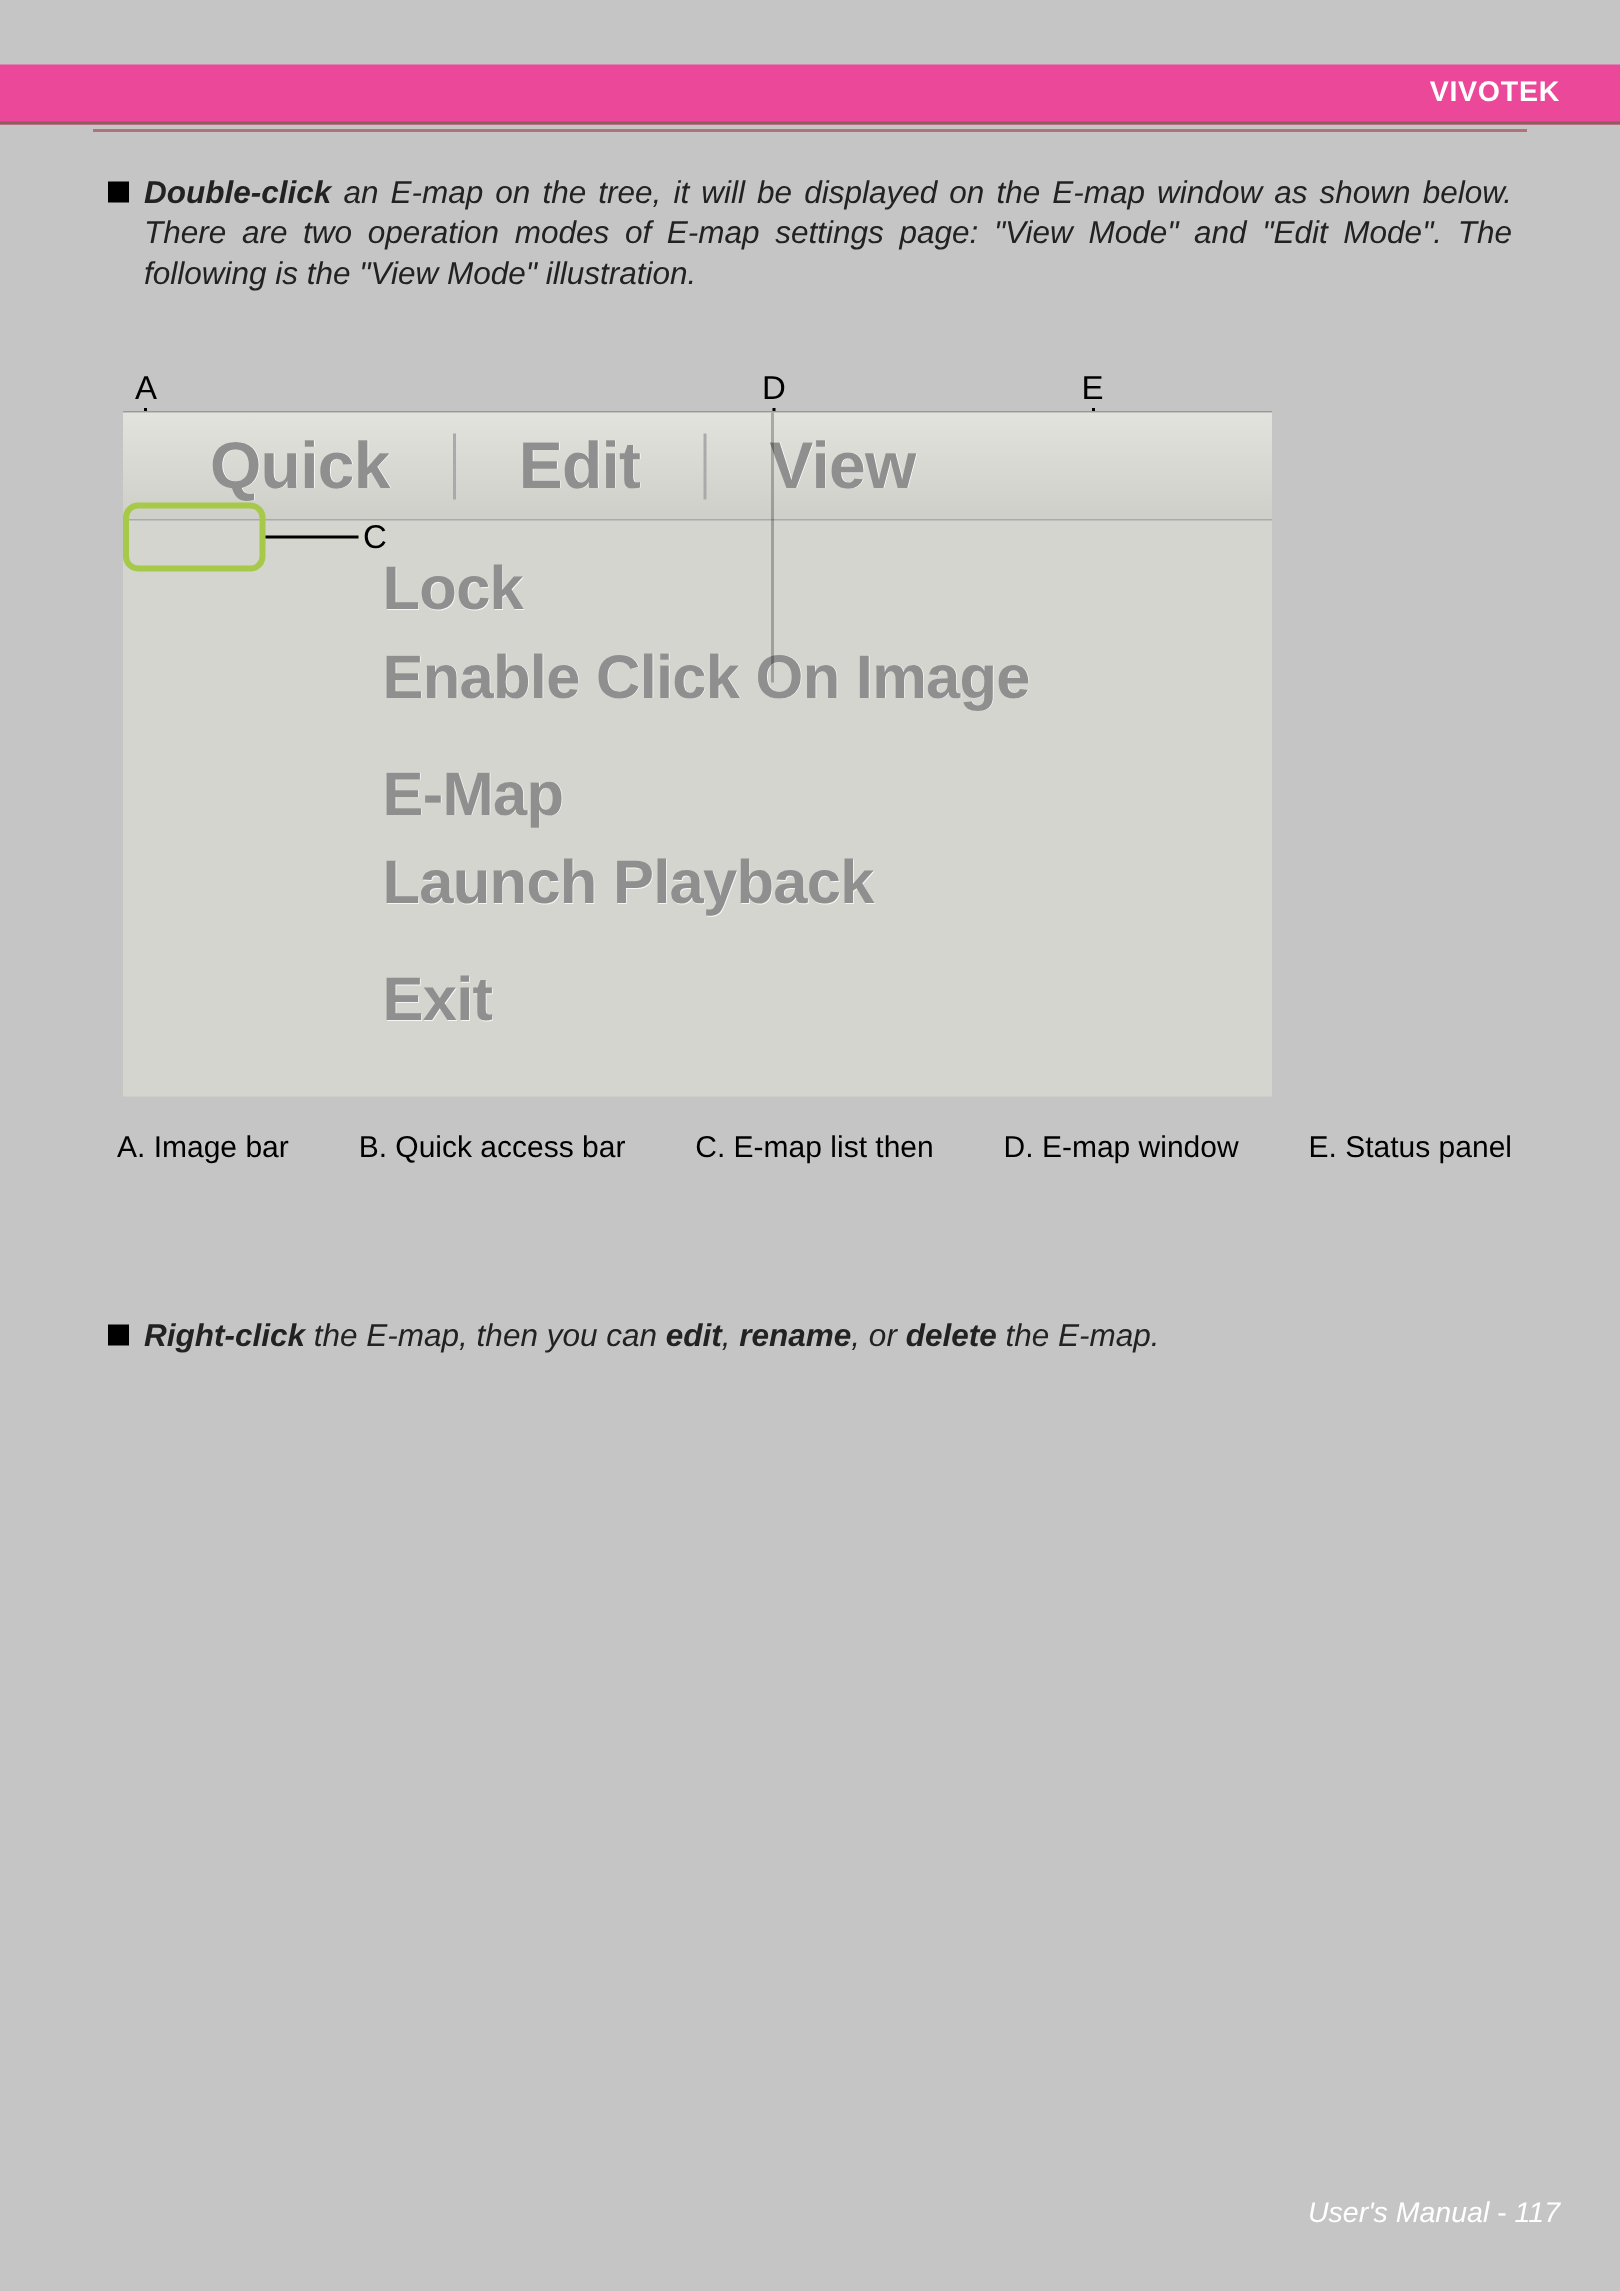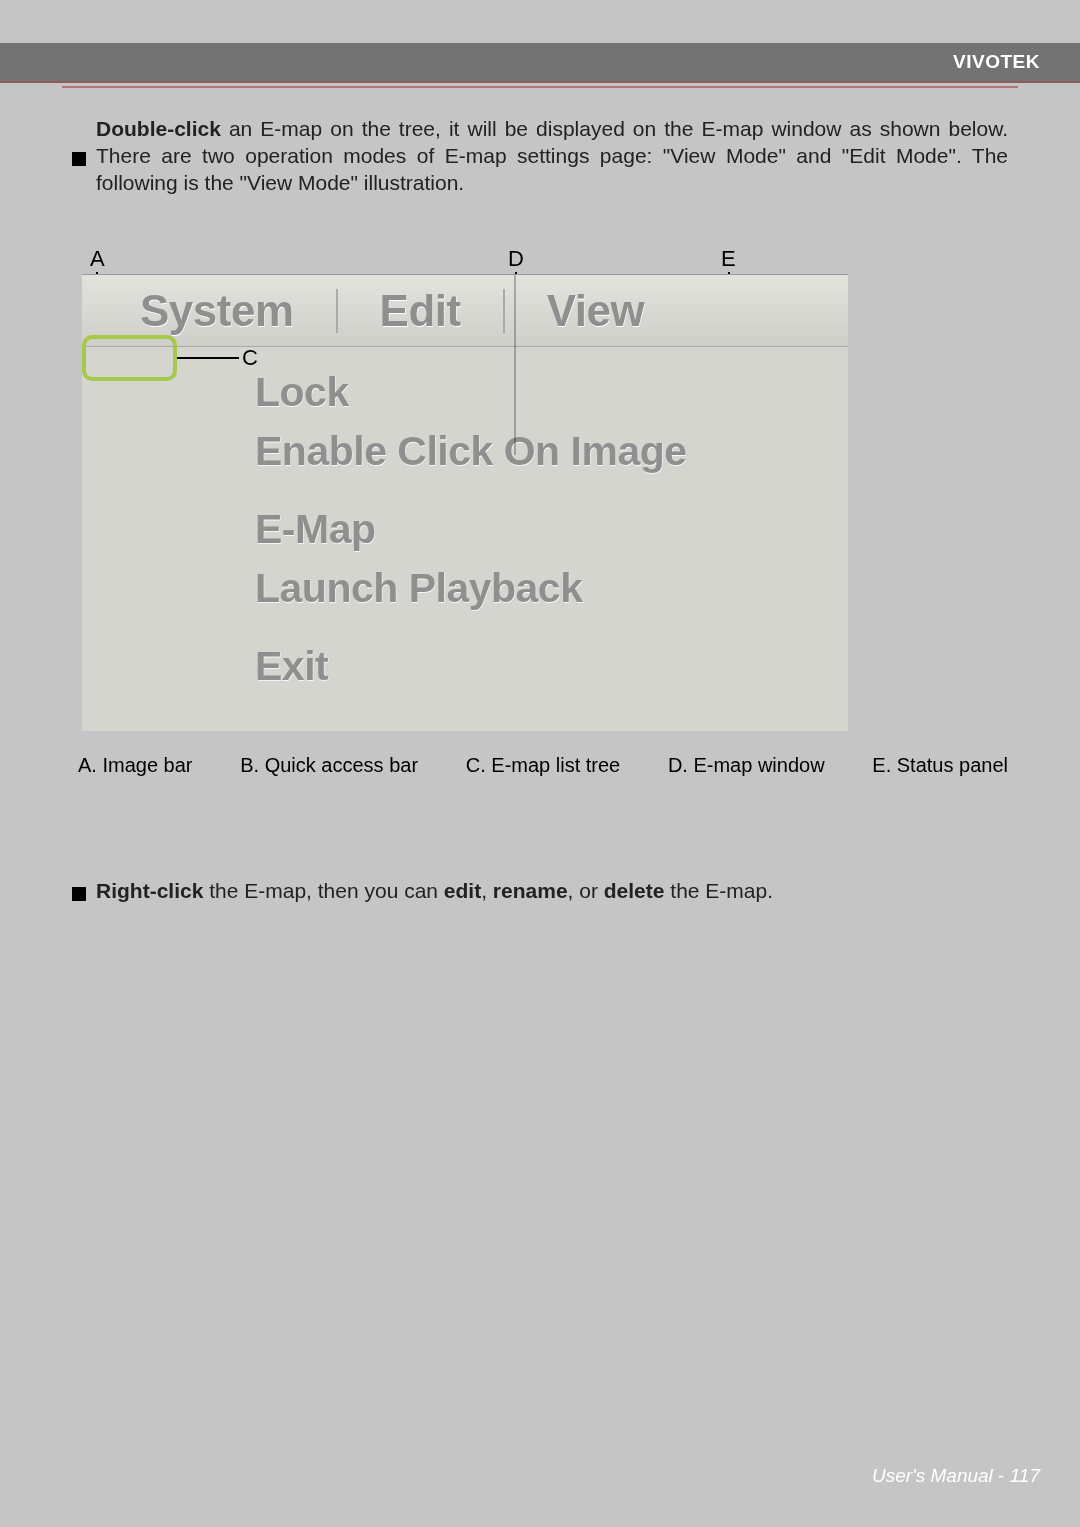--- a/index.html
+++ b/index.html
@@ -12,21 +12,21 @@
   }
   .page {
     width: 1080px;
     height: 1527px;
     position: relative;
   }
   .header-band {
     position: absolute;
     top: 43px; left: 0; right: 0;
     height: 40px;
-    background: #737373;
+    background: #ec4899;
     border-bottom: 2px solid #8f5c5c;
   }
   .brand {
     position: absolute;
     right: 40px; top: 8px;
     color: #fff;
     font-weight: bold;
     font-size: 19px;
     letter-spacing: 0.5px;
   }
@@ -43,22 +43,23 @@
     right: 72px;
   }
   .section-title {
     color: #156aa8;
     font-weight: bold;
     font-size: 25px;
     margin-bottom: 36px;
   }
   .bullet-row {
     display: flex;
-    align-items: center;
+    align-items: flex-start;
     margin-bottom: 6px;
+    font-style: italic;
   }
   .bullet {
     width: 14px; height: 14px;
     background: #000;
     margin-top: 5px;
     margin-right: 10px;
     flex-shrink: 0;
   }
   .para {
     font-size: 21px;
@@ -218,21 +219,21 @@
       <div class="co co-d">D</div>
       <div class="co co-e">E</div>
       <div class="tick tick-a"></div>
       <div class="tick tick-d"></div>
       <div class="tick tick-e"></div>
     </div>
 
     <div class="shot">
       <div class="vline-d"></div>
       <div class="menubar">
-        <span>System</span>
+        <span>Quick</span>
         <div class="sep"></div>
         <span>Edit</span>
         <div class="sep"></div>
         <span>View</span>
       </div>
 
       <div class="c-box"></div>
       <div class="c-line"></div>
       <div class="c-label">C</div>
 
@@ -244,21 +245,21 @@
         <div class="menu-item">Launch Playback</div>
         <div class="menu-gap"></div>
         <div class="menu-item">Exit</div>
       </div>
     </div>
   </div>
 
   <div class="legend">
     <span>A. Image bar</span>
     <span>B. Quick access bar</span>
-    <span>C. E-map list tree</span>
+    <span>C. E-map list then</span>
     <span>D. E-map window</span>
     <span>E. Status panel</span>
   </div>
 
   <div class="second-bullet">
     <div class="bullet-row">
       <div class="bullet"></div>
       <div class="para">
         <span class="b">Right-click</span><span> the E-map, then you can </span><span class="b">edit</span><span>, </span><span class="b">rename</span><span>, or </span><span class="b">delete</span><span> the E-map.</span>
       </div>

